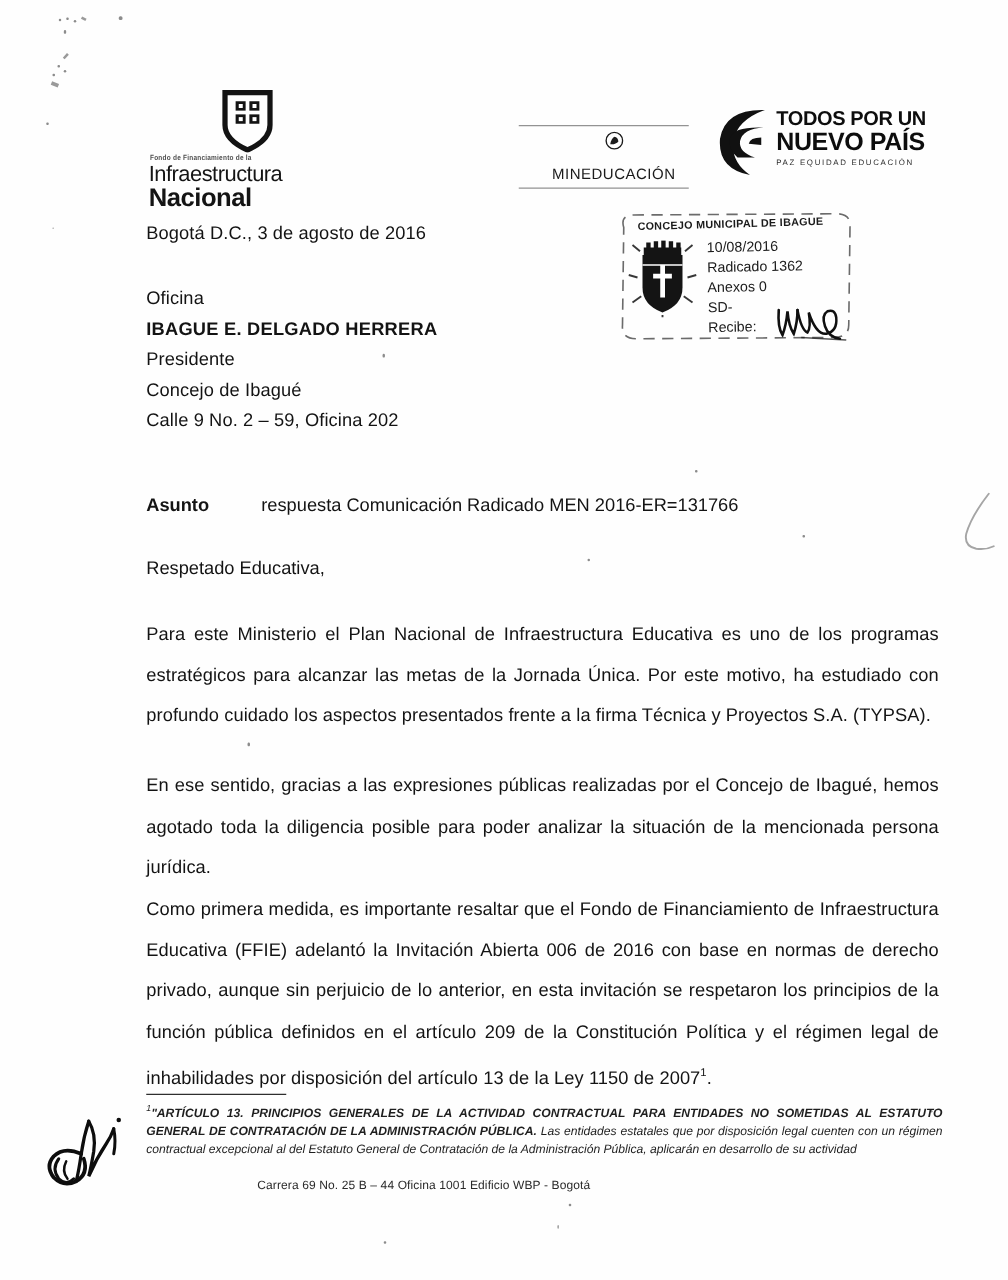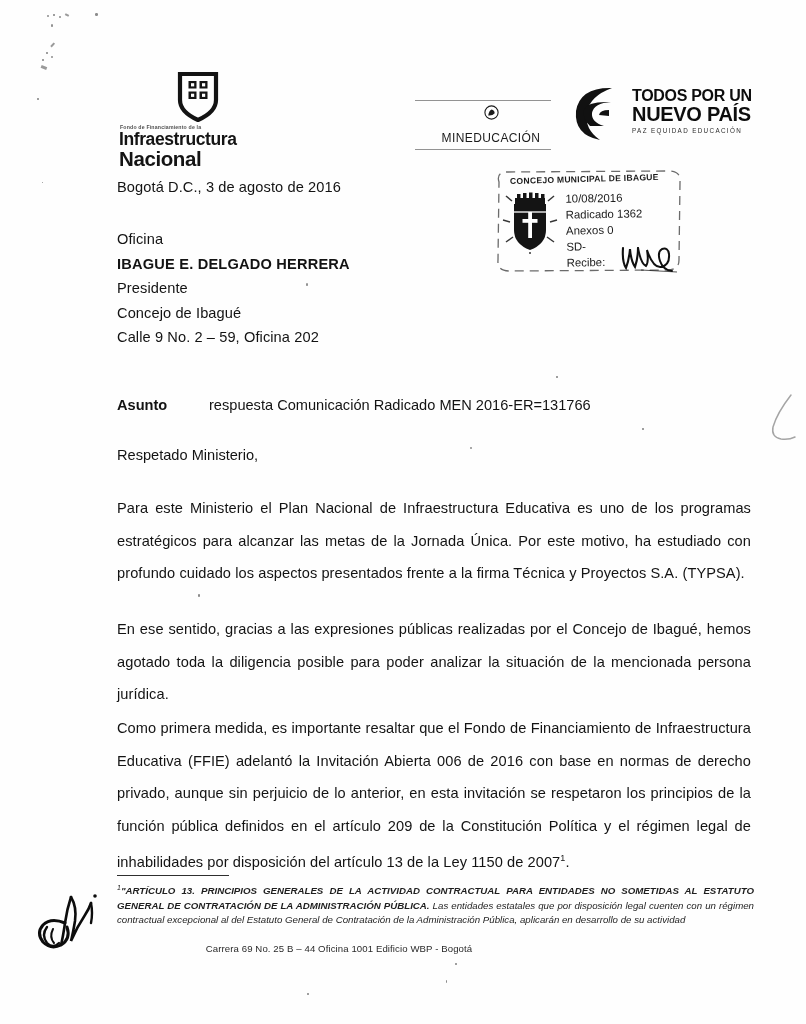--- a/index.html
+++ b/index.html
@@ -62,21 +62,21 @@
     line-height: 7px;
     margin-top: 1px;
     margin-left: 2px;
     white-space: nowrap;
     transform: scaleY(1.15);
     transform-origin: left top;
     opacity: .82;
   }
   .ffie-line1 {
     font-size: 17.5px;
-    font-weight: bold;
+    font-weight: normal;
     letter-spacing: -0.4px;
     line-height: 18px;
     margin-left: 1px;
     color: #141414;
   }
   .ffie-line2 {
     font-size: 20.5px;
     font-weight: bold;
     letter-spacing: -0.4px;
     line-height: 21px;
@@ -110,21 +110,21 @@
     color: #1b1b1b;
   }
 
   
   .tpnp-logo {
     position: absolute;
     left: 570px;
     top: 21px;
     display: flex;
     align-items: flex-start;
-    gap: 12px;
+    gap: 1px;
   }
   .tpnp-text-block { padding-top: 4px; }
   .tpnp-l1 {
     font-size: 16px;
     font-weight: bold;
     letter-spacing: -0.3px;
     line-height: 17px;
     color: #0d0d0d;
   }
   .tpnp-l2 {
@@ -434,21 +434,21 @@
     <div class="bold">IBAGUE E. DELGADO HERRERA</div>
     <div>Presidente</div>
     <div>Concejo de Ibagué</div>
     <div>Calle 9 No. 2 – 59, Oficina 202</div>
   </div>
 
   <div class="subject">
     <span class="label">Asunto</span><span>respuesta Comunicación Radicado MEN 2016-ER=131766</span>
   </div>
 
-  <div class="salutation">Respetado Ministerio,</div>
+  <div class="salutation">Respetado Educativa,</div>
 
   <div class="para" id="para-1">Para este Ministerio el Plan Nacional de Infraestructura Educativa es uno de los programas estratégicos para alcanzar las metas de la Jornada Única. Por este motivo, ha estudiado con profundo cuidado los aspectos presentados frente a la firma Técnica y Proyectos S.A. (TYPSA).</div>
   <div class="para" id="para-2">En ese sentido, gracias a las expresiones públicas realizadas por el Concejo de Ibagué, hemos agotado toda la diligencia posible para poder analizar la situación de la mencionada persona jurídica.</div>
   <div class="para" id="para-3"><span>Como primera medida, es importante resaltar que el Fondo de Financiamiento de Infraestructura Educativa (FFIE) adelantó la Invitación Abierta 006 de 2016 con base en normas de derecho privado, aunque sin perjuicio de lo anterior, en esta invitación se respetaron los principios de la función pública definidos en el artículo 209 de la Constitución Política y el régimen legal de inhabilidades por disposición del artículo 13 de la Ley 1150 de 2007</span><span class="fn-marker">1</span><span>.</span></div>
 
   <div class="footnote-rule"></div>
   <div class="footnote"><span class="fn-sup">1</span><span class="fn-strong">"ARTÍCULO 13. PRINCIPIOS GENERALES DE LA ACTIVIDAD CONTRACTUAL PARA ENTIDADES NO SOMETIDAS AL ESTATUTO GENERAL DE CONTRATACIÓN DE LA ADMINISTRACIÓN PÚBLICA.</span><span> Las entidades estatales que por disposición legal cuenten con un régimen contractual excepcional al del Estatuto General de Contratación de la Administración Pública, aplicarán en desarrollo de su actividad</span></div>
 
   <div class="page-footer">Carrera 69 No. 25 B – 44 Oficina 1001 Edificio WBP -  Bogotá</div>
 

